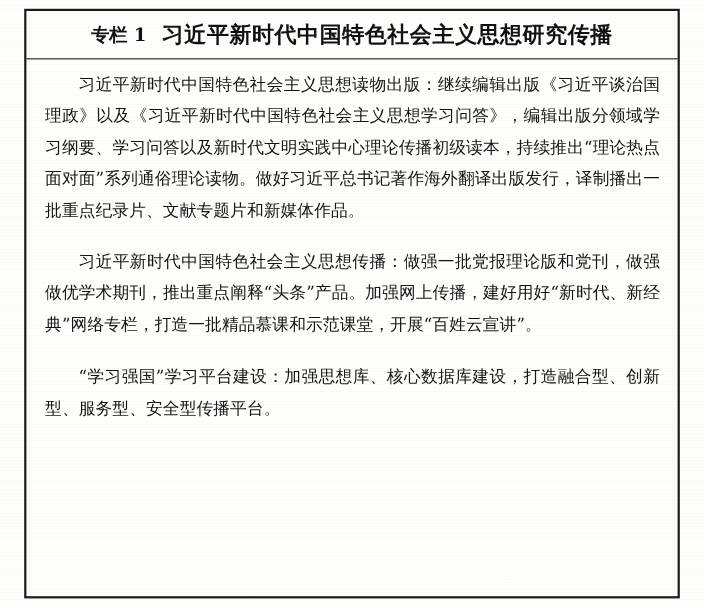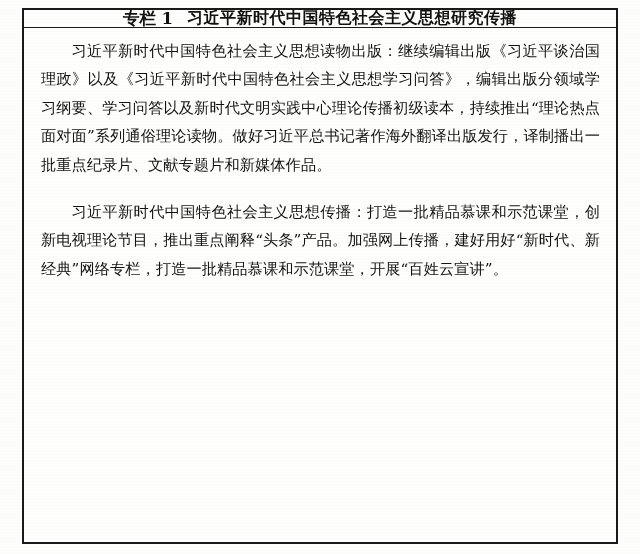--- a/index.html
+++ b/index.html
@@ -24,31 +24,31 @@
     left: 22px;
     top: 8px;
     width: 596px;
     height: 536px;
     border: 2px solid #1a1a1a;
     box-sizing: border-box;
     background: #fefefc;
   }
   .title-row {
     position: relative;
-    height: 18px;
+    height: 44px;
     border-bottom: 1px solid #1a1a1a;
     display: flex;
     align-items: center;
     justify-content: center;
     box-sizing: border-box;
   }
   .title-text {
     font-family: "DejaVu Serif", "Liberation Serif", serif;
     font-weight: bold;
-    font-size: 16px;
+    font-size: 20px;
     letter-spacing: 0.5px;
     color: #111111;
     white-space: nowrap;
   }
   .title-label {
     font-weight: bold;
     font-size: 16.5px;
     color: #111111;
     margin-right: 14px;
   }
@@ -83,17 +83,18 @@
 <body>
 
 <div class="page">
   <div class="box">
     <div class="title-row">
       <span class="title-label">专栏 1</span>
       <span class="title-text">习近平新时代中国特色社会主义思想研究传播</span>
     </div>
     <div class="body">
       <p class="para">习近平新时代中国特色社会主义思想读物出版：继续编辑出版《习近平谈治国理政》以及《习近平新时代中国特色社会主义思想学习问答》，编辑出版分领域学习纲要、学习问答以及新时代文明实践中心理论传播初级读本，持续推出“理论热点面对面”系列通俗理论读物。做好习近平总书记著作海外翻译出版发行，译制播出一批重点纪录片、文献专题片和新媒体作品。</p>
-      <p class="para">习近平新时代中国特色社会主义思想传播：打造一批精品慕课和示范课堂，创新电视理论节目，推出重点阐释“头条”产品。加强网上传播，建好用好“新时代、新经典”网络专栏，打造一批精品慕课和示范课堂，开展“百姓云宣讲”。</p>
+      <p class="para">习近平新时代中国特色社会主义思想传播：做强一批党报理论版和党刊，做强做优学术期刊，推出重点阐释“头条”产品。加强网上传播，建好用好“新时代、新经典”网络专栏，打造一批精品慕课和示范课堂，开展“百姓云宣讲”。</p>
+      <p class="para">“学习强国”学习平台建设：加强思想库、核心数据库建设，打造融合型、创新型、服务型、安全型传播平台。</p>
     </div>
   </div>
   <div class="noise"></div>
 </div>
 
 </body></html>

